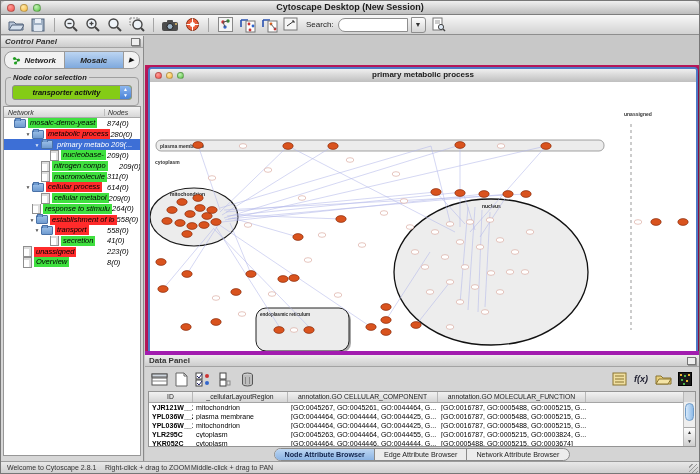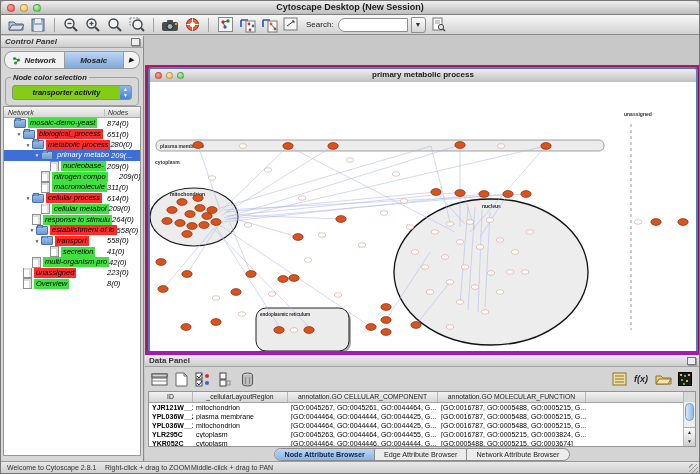--- a/index.html
+++ b/index.html
@@ -267,26 +267,20 @@
         <span class="c1">Network</span>
         <span class="c2">Nodes</span>
       </div>
       <div>
           <div class="trow" style="padding-left: 2px;">
             <span class="arrow"></span>
             <span class="ticon folder"></span>
             <span class="tlabel hl-green">mosaic-demo-yeast</span>
             <span class="tcount">874(0)</span>
           </div>
-          <div class="trow" style="padding-left: 11px;">
-            <span class="arrow">▼</span>
-            <span class="ticon folder"></span>
-            <span class="tlabel hl-red">biological_process</span>
-            <span class="tcount">651(0)</span>
-          </div>
           <div class="trow" style="padding-left: 20px; align-items: center;">
             <span class="arrow">▼</span>
             <span class="ticon folder"></span>
             <span class="tlabel hl-red">metabolic process</span>
             <span class="tcount">280(0)</span>
           </div>
           <div class="trow sel" style="padding-left: 29px;">
             <span class="arrow">▼</span>
             <span class="ticon folder"></span>
             <span class="tlabel">primary metabo</span>
@@ -338,26 +332,20 @@
             <span class="arrow">▼</span>
             <span class="ticon folder"></span>
             <span class="tlabel hl-red">transport</span>
             <span class="tcount">558(0)</span>
           </div>
           <div class="trow" style="padding-left: 38px;">
             <span class="arrow"></span>
             <span class="ticon leaf"></span>
             <span class="tlabel hl-green">secretion</span>
             <span class="tcount">41(0)</span>
-          </div>
-          <div class="trow" style="padding-left: 20px;">
-            <span class="arrow"></span>
-            <span class="ticon leaf"></span>
-            <span class="tlabel hl-green">multi-organism pro</span>
-            <span class="tcount">42(0)</span>
           </div>
           <div class="trow" style="padding-left: 11px;">
             <span class="arrow"></span>
             <span class="ticon leaf"></span>
             <span class="tlabel hl-red">unassigned</span>
             <span class="tcount">223(0)</span>
           </div>
           <div class="trow" style="padding-left: 11px;">
             <span class="arrow"></span>
             <span class="ticon leaf"></span>

